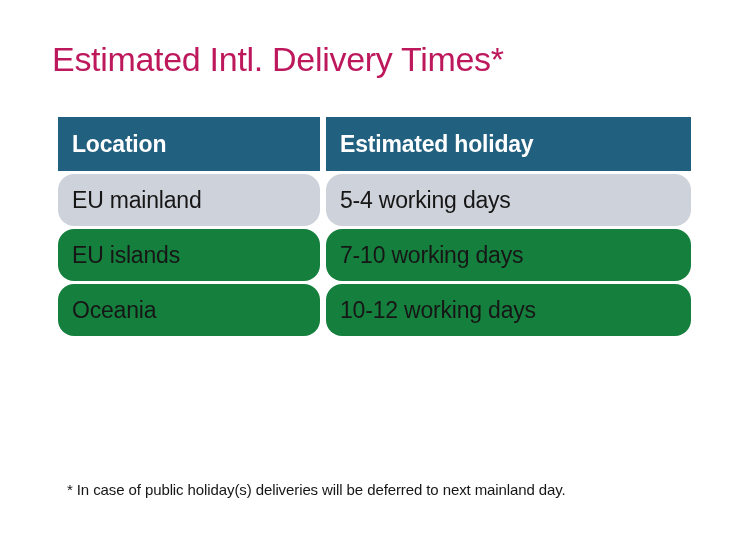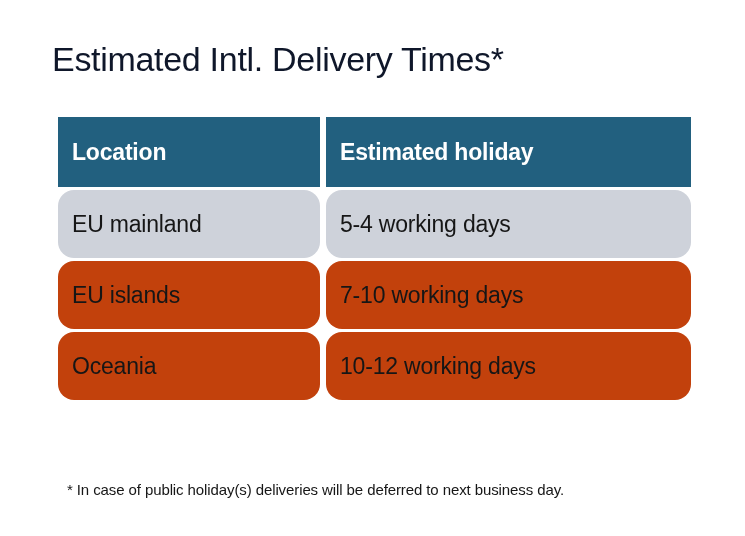--- a/index.html
+++ b/index.html
@@ -19,36 +19,36 @@
     height: 536px;
     background: #ffffff;
   }
   .page-title {
     position: absolute;
     left: 52px;
     top: 38px;
     font-size: 34px;
     font-weight: 400;
     letter-spacing: -0.3px;
-    color: #0f172a;
+    color: #be185d;
     white-space: nowrap;
     line-height: 42px;
   }
   .delivery-table {
     position: absolute;
     left: 52px;
     top: 114px;
     width: 639px;
     border-collapse: separate;
     border-spacing: 6px 3px;
     table-layout: fixed;
   }
   .delivery-table tr th,
   .delivery-table tr td {
-    padding: 12px;
+    padding: 4px;
     margin: 12px;
   }
   .col-location { width: 262px; }
   .col-delivery { width: 365px; }
 
   .delivery-table thead th {
     background: #22607f;
     color: #ffffff;
     font-size: 23px;
     font-weight: bold;
@@ -65,21 +65,21 @@
     font-weight: 400;
     text-align: left;
     height: 44px;
     vertical-align: middle;
     padding-left: 14px;
     letter-spacing: -0.2px;
     white-space: nowrap;
     border-radius: 16px;
   }
   .delivery-table tbody tr.row-shade td { background: #ced2da; }
-  .delivery-table tbody tr.row-light td { background: #c2410c; }
+  .delivery-table tbody tr.row-light td { background: #15803d; }
 
   .footnote {
     position: absolute;
     left: 67px;
     top: 481px;
     font-size: 15px;
     color: #161616;
     letter-spacing: -0.1px;
     white-space: nowrap;
   }
@@ -111,15 +111,15 @@
         <td>EU islands</td>
         <td>7-10 working days</td>
       </tr>
       <tr class="row-light">
         <td>Oceania</td>
         <td>10-12 working days</td>
       </tr>
     </tbody>
   </table>
 
-  <div class="footnote">* In case of public holiday(s) deliveries will be deferred to next business day.</div>
+  <div class="footnote">* In case of public holiday(s) deliveries will be deferred to next mainland day.</div>
 
 </div>
 
 </body></html>

